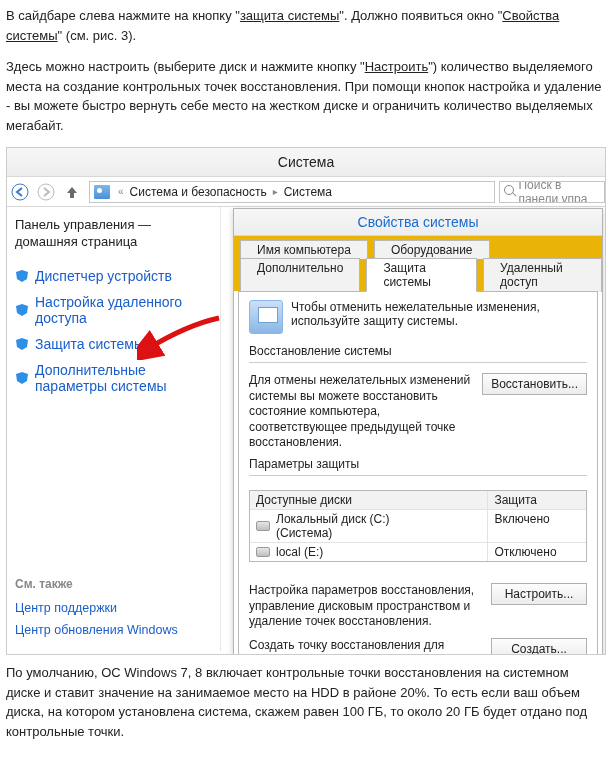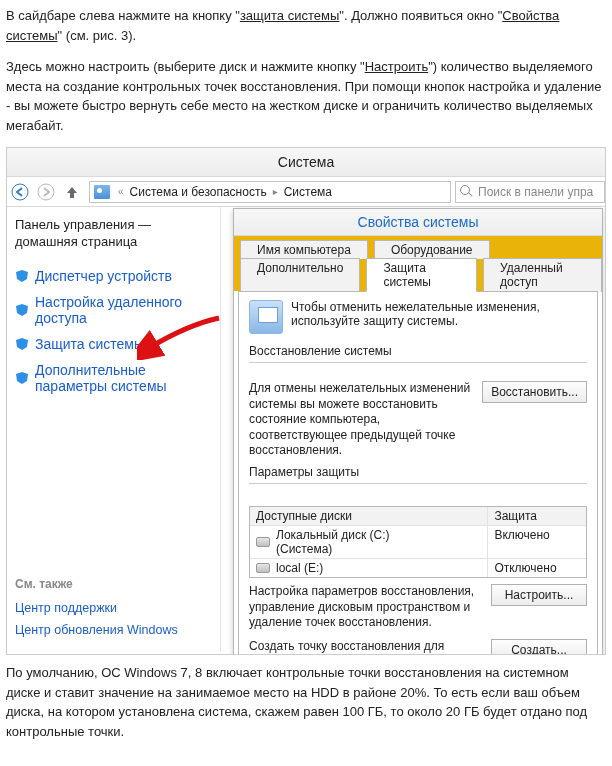--- a/index.html
+++ b/index.html
@@ -58,21 +58,21 @@
   .ctl-icon {
     width: 16px; height: 14px;
     background: linear-gradient(#7db9e8,#4a90d9);
     border-radius: 1px;
     margin-right: 4px;
     display: inline-block;
     position: relative;
   }
   .ctl-icon::after { content: ""; position: absolute; left:3px; top:3px; width:5px; height:5px; background:#fff; border-radius:50%; }
   .searchbox {
-    width: 150px;
+    width: 106px;
     border: 1px solid #c5c5c5;
     height: 22px;
     margin-right: 0px;
     display: flex; align-items: center;
     color: #888;
     padding-left: 4px;
     overflow: hidden;
   }
   .searchbox .mag {
     width: 14px; height: 14px; margin-right: 4px;
@@ -159,21 +159,21 @@
     background: linear-gradient(#cbe0f7,#8ab7e6);
     border: 1px solid #8ab7e6;
     border-radius: 3px;
     flex: 0 0 34px;
     position: relative;
   }
   .intro-icon::after { content:""; position:absolute; left:8px; top:6px; width:18px; height:14px; background:#fff; border:1px solid #6fa0d0; }
   .group-title { margin: 6px 0 4px 0; }
   .group-box {
     border-top: 1px solid #ccc;
-    padding-top: 18px;
+    padding-top: 10px;
     margin-bottom: 6px;
   }
   .row-btn {
     display: flex;
     align-items: flex-start;
   }
   .row-btn .txt { flex: 1; padding-right: 8px; line-height: 1.3; }
   .win-btn {
     border: 1px solid #b0b0b0;
     background: linear-gradient(#fdfdfd,#ececec);
@@ -338,21 +338,21 @@
           </div>
           <div class="drive-row">
             <div class="dc1">
                 <span class="disk-icon"></span>
                 <span>local (E:)</span>
               </div>
             <div class="dc2">Отключено</div>
           </div>
         </div>
 
-        <div class="row-btn" style="margin-top:6px;">
+        <div class="row-btn" style="margin-top:21px;">
           <div class="txt">Настройка параметров восстановления, управление дисковым пространством и удаление точек восстановления.</div>
           <div class="win-btn">Настроить...</div>
         </div>
         <div class="row-btn" style="margin-top:8px;">
           <div class="txt">Создать точку восстановления для дисков с включенной функцией защиты системы.</div>
           <div class="win-btn">Создать...</div>
         </div>
       </div>
     </div>
   </div>

